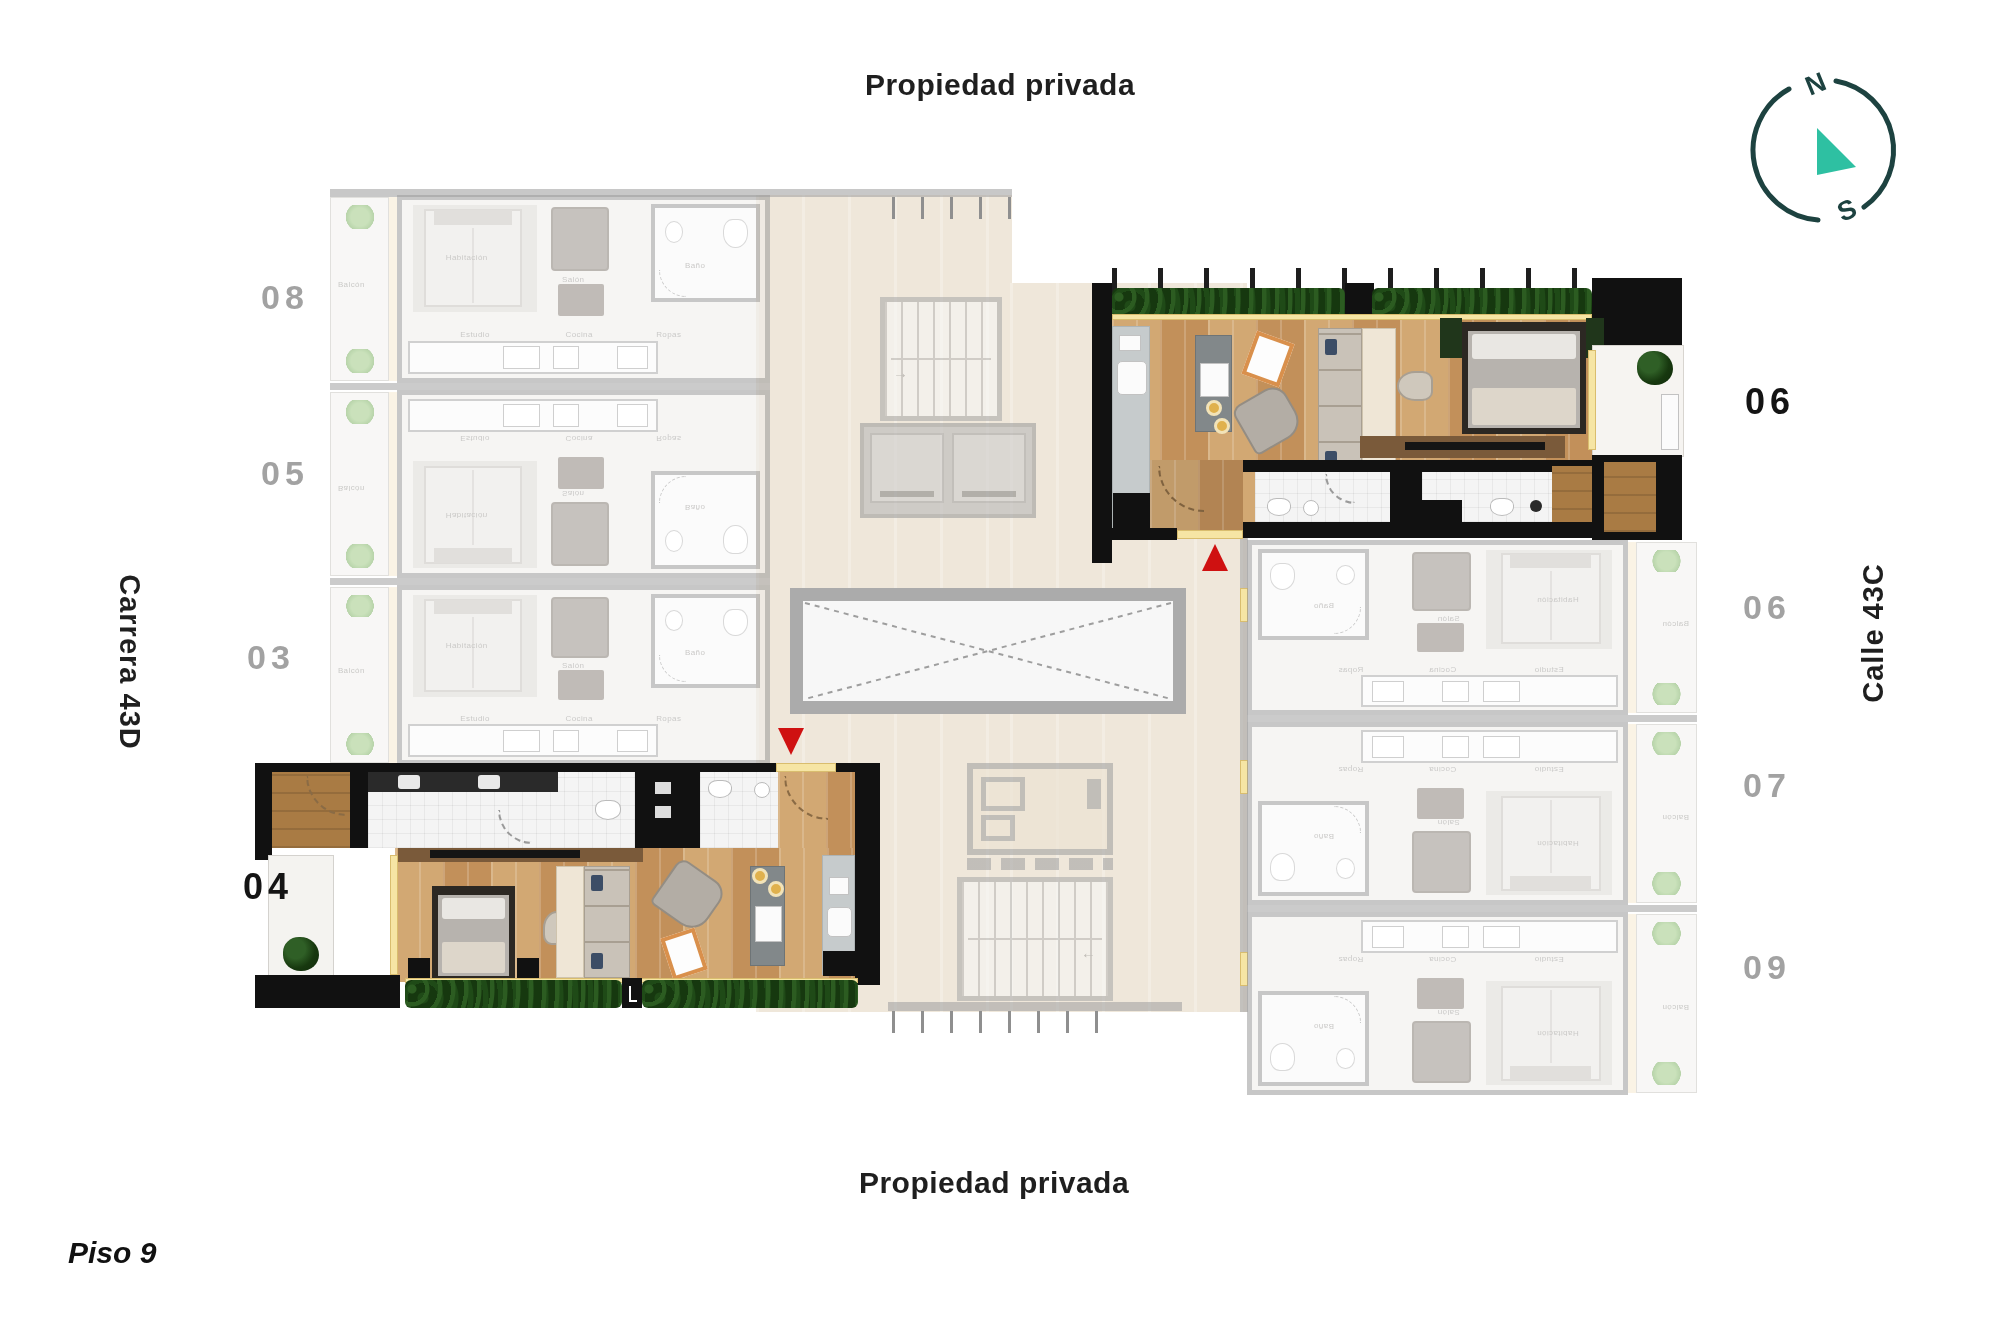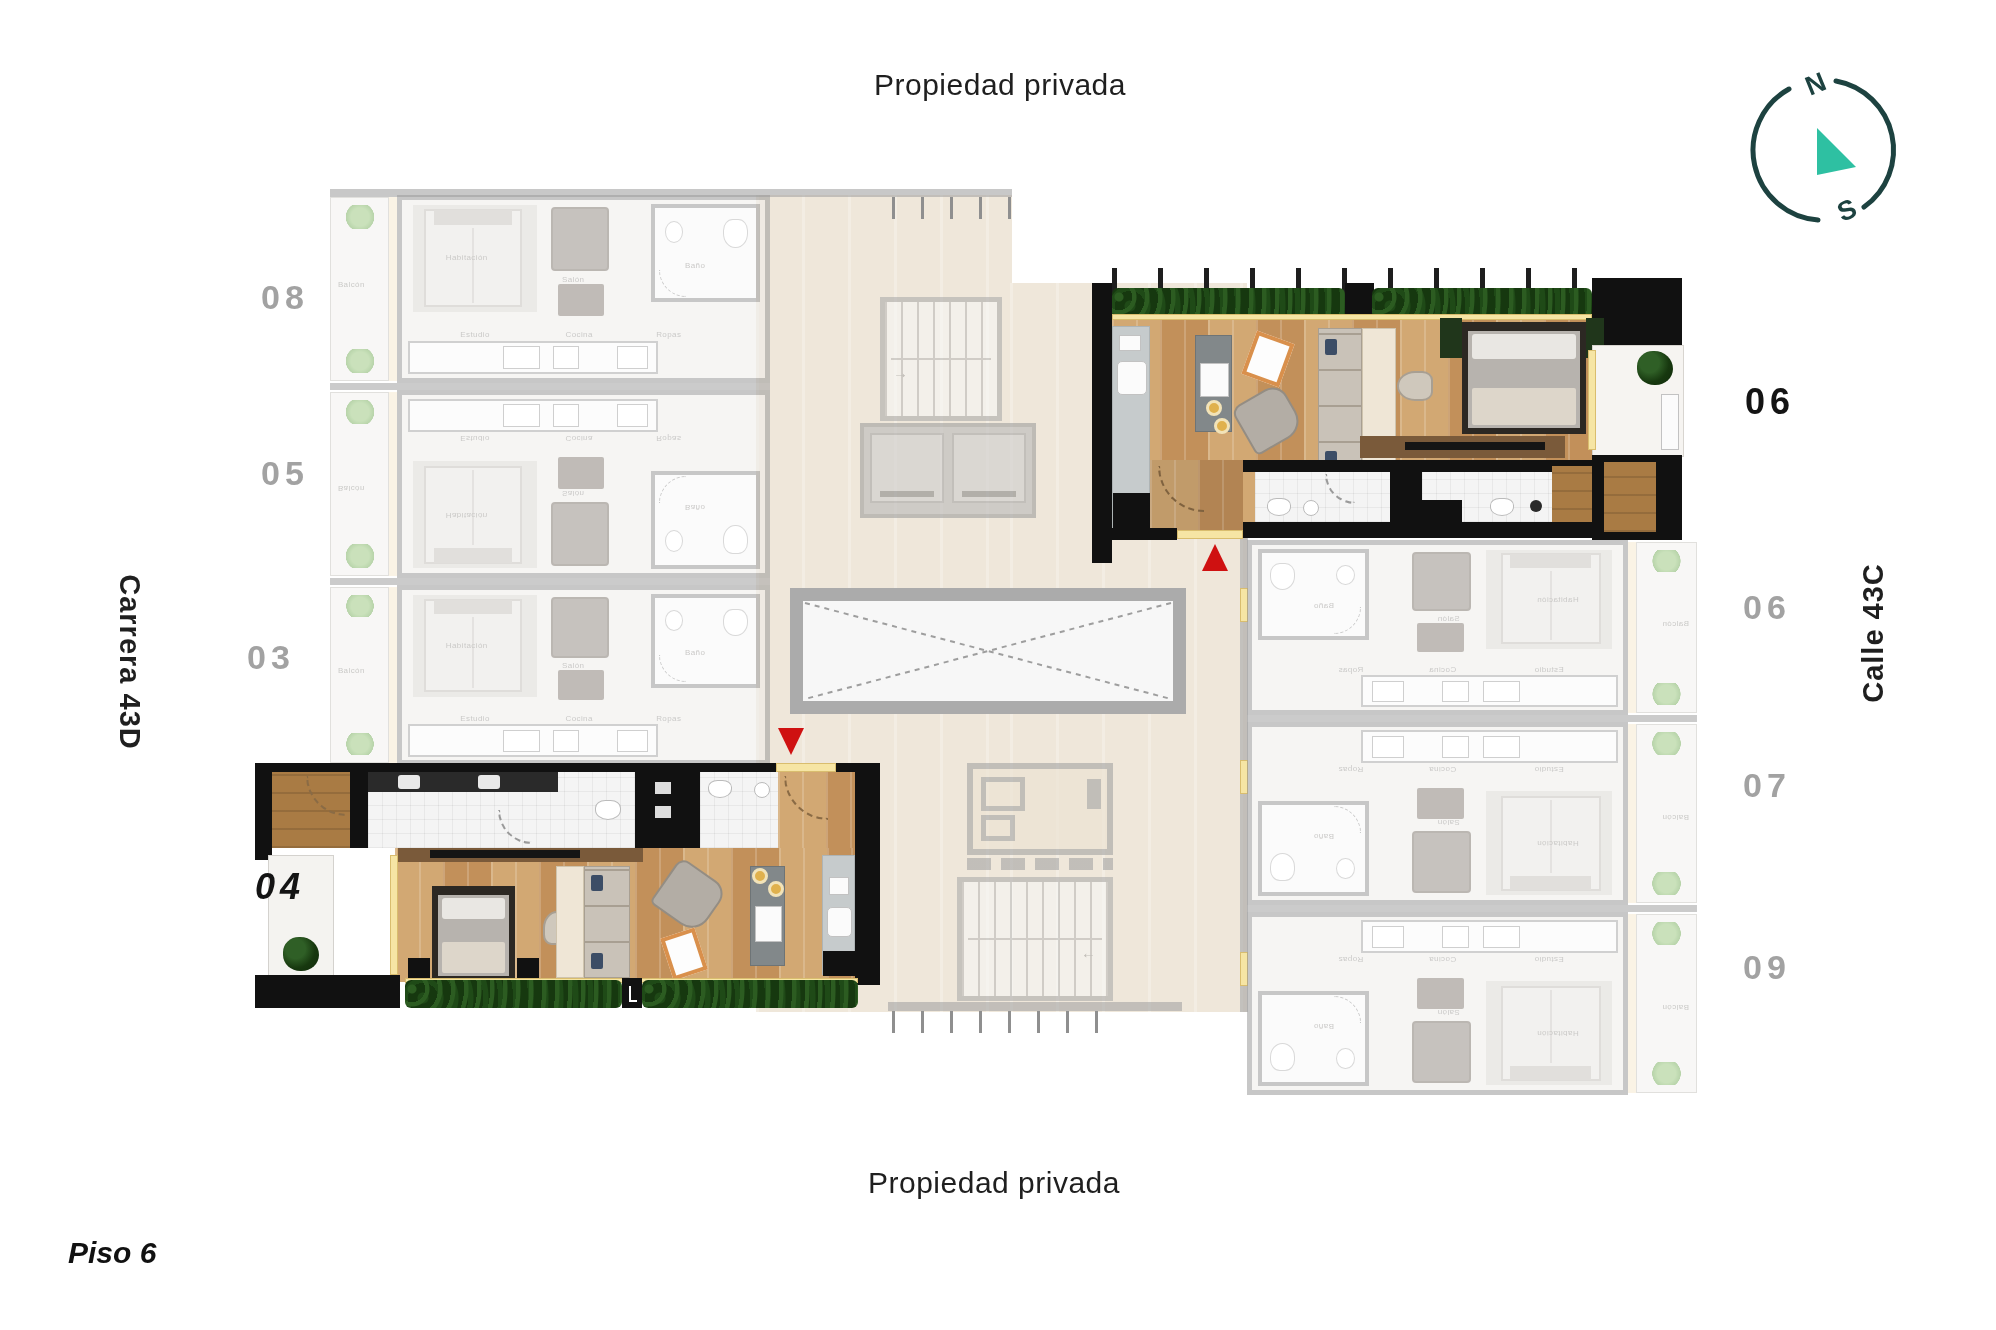--- a/index.html
+++ b/index.html
@@ -1,20 +1,20 @@
 <!DOCTYPE html>
 <html><head>
 <meta charset="utf-8">
 <style>
   html,body{margin:0;padding:0;background:#ffffff;}
   .stage{position:relative;width:1996px;height:1330px;background:#fff;overflow:hidden;
          font-family:"Liberation Sans","DejaVu Sans",sans-serif;color:#1c1c1c;}
   .abs{position:absolute;}
   
-  .big-label{font-size:30px;font-weight:400;letter-spacing:.5px;color:#1f1f1f;text-align:center;}
+  .big-label{font-size:30px;font-weight:700;letter-spacing:.5px;color:#1f1f1f;text-align:center;}
   .street{font-size:29px;font-weight:800;letter-spacing:1px;color:#1f1f1f;text-align:center;}
   .floor{font-size:30px;font-weight:800;font-style:italic;color:#111;}
   .unit-num{font-size:34px;font-weight:800;letter-spacing:5px;color:#a2a2a2;text-align:center;}
   .unit-num.hl{color:#141414;font-size:36px;}
   
   .blackw{background:#111;}
   .grayw{background:#a3a3a3;}
   .beige{background:#efe7da;background-image:repeating-linear-gradient(90deg,rgba(255,255,255,.25) 0 3px,transparent 3px 46px);}
   .yellow{background:#f6e5a4;border:1px solid #d9bd6e;box-sizing:border-box;}
   .wood{background:#cda26c;background-image:repeating-linear-gradient(90deg,rgba(255,255,255,.18) 0 2px,transparent 2px 24px),repeating-linear-gradient(90deg,#d2a873 0 48px,#c2905a 48px 96px);}
@@ -72,21 +72,21 @@
   
   .divider{background:#a9a9a9;}
 </style>
 </head>
 <body>
 
 <div class="stage">
 
   <div class="abs big-label" style="left:600px;top:68px;width:800px;">Propiedad privada</div>
   <div class="abs big-label" style="left:594px;top:1166px;width:800px;">Propiedad privada</div>
-  <div class="abs floor" style="left:68px;top:1236px;">Piso 6</div>
+  <div class="abs floor" style="left:68px;top:1236px;">Piso 9</div>
   <div class="abs street" style="left:-44px;top:647px;width:350px;height:30px;transform:rotate(90deg);">Carrera 43D</div>
   <div class="abs street" style="left:1697px;top:618px;width:350px;height:30px;transform:rotate(-90deg);">Calle 43C</div>
 
   <div class="abs" style="left:1744px;top:70px;width:160px;height:160px;">
     <svg width="160" height="160" viewBox="0 0 160 160">
       <path d="M45,19 A70,70 0 0 0 74,150" fill="none" stroke="#1d4240" stroke-width="5" stroke-linecap="round"></path>
       <path d="M120,137 A70,70 0 0 0 92,11" fill="none" stroke="#1d4240" stroke-width="5" stroke-linecap="round"></path>
       <polygon points="73,58 73,105 112,97" fill="#2ec0a2"></polygon>
       <text x="66" y="26" font-size="27" font-weight="bold" fill="#1d4240" transform="rotate(-22 66 26)">N</text>
       <text x="98" y="152" font-size="27" font-weight="bold" fill="#1d4240" transform="rotate(-22 98 152)">S</text>
@@ -496,19 +496,19 @@
     <div class="abs blackw" style="left:512px;top:195px;width:90px;height:85px;">
       <div class="wood-dk abs" style="left:12px;top:7px;width:52px;height:70px;"></div>
     </div>
 
     <div class="abs tri-up" style="left:122px;top:284px;"></div>
   </div>
 
   <div class="abs unit-num" style="left:245px;top:278px;width:80px;">08</div>
   <div class="abs unit-num" style="left:245px;top:454px;width:80px;">05</div>
   <div class="abs unit-num" style="left:231px;top:638px;width:80px;">03</div>
-  <div class="abs unit-num hl" style="left:240px;top:866px;width:80px;font-style:italic;">04</div>
+  <div class="abs unit-num hl" style="left:228px;top:866px;width:80px;">04</div>
   <div class="abs unit-num" style="left:1727px;top:948px;width:80px;">09</div>
   <div class="abs unit-num" style="left:1727px;top:766px;width:80px;">07</div>
   <div class="abs unit-num" style="left:1727px;top:588px;width:80px;">06</div>
   <div class="abs unit-num hl" style="left:1730px;top:381px;width:80px;">06</div>
 
 </div>
 
 </body></html>

